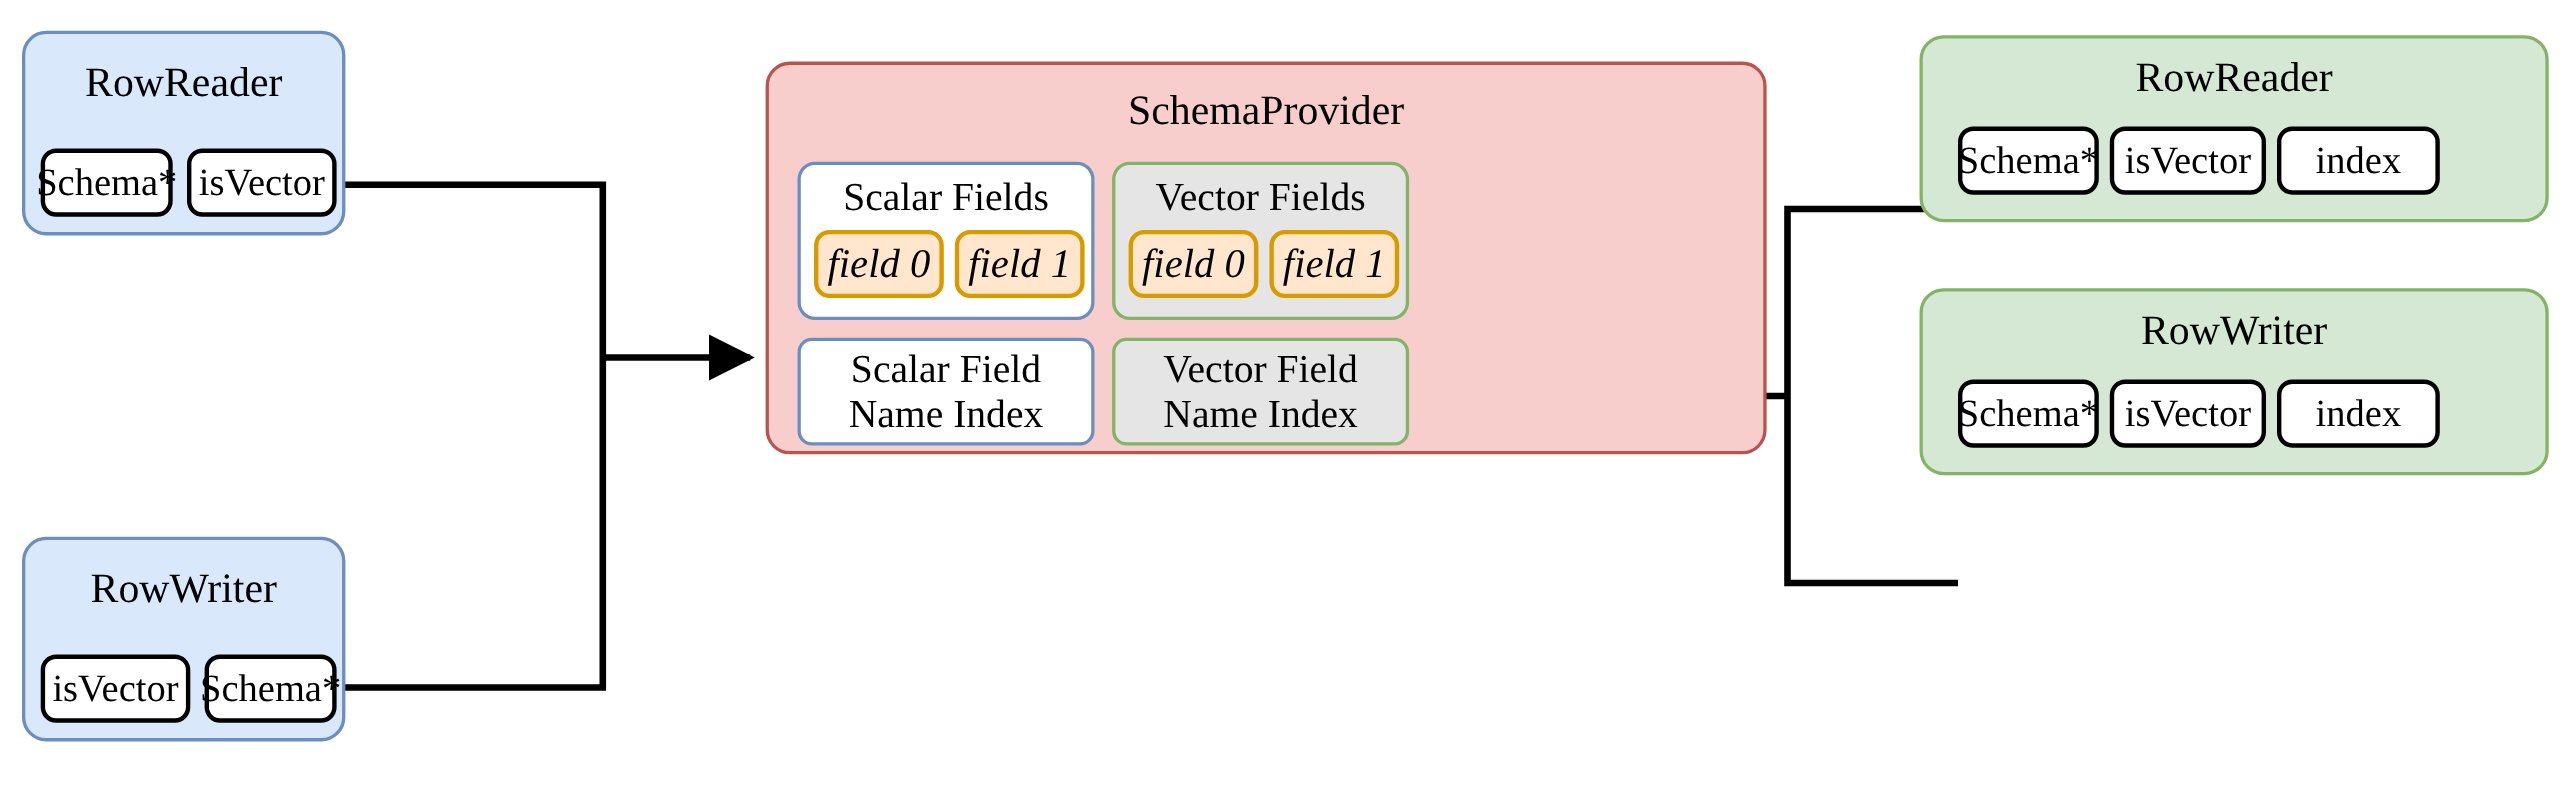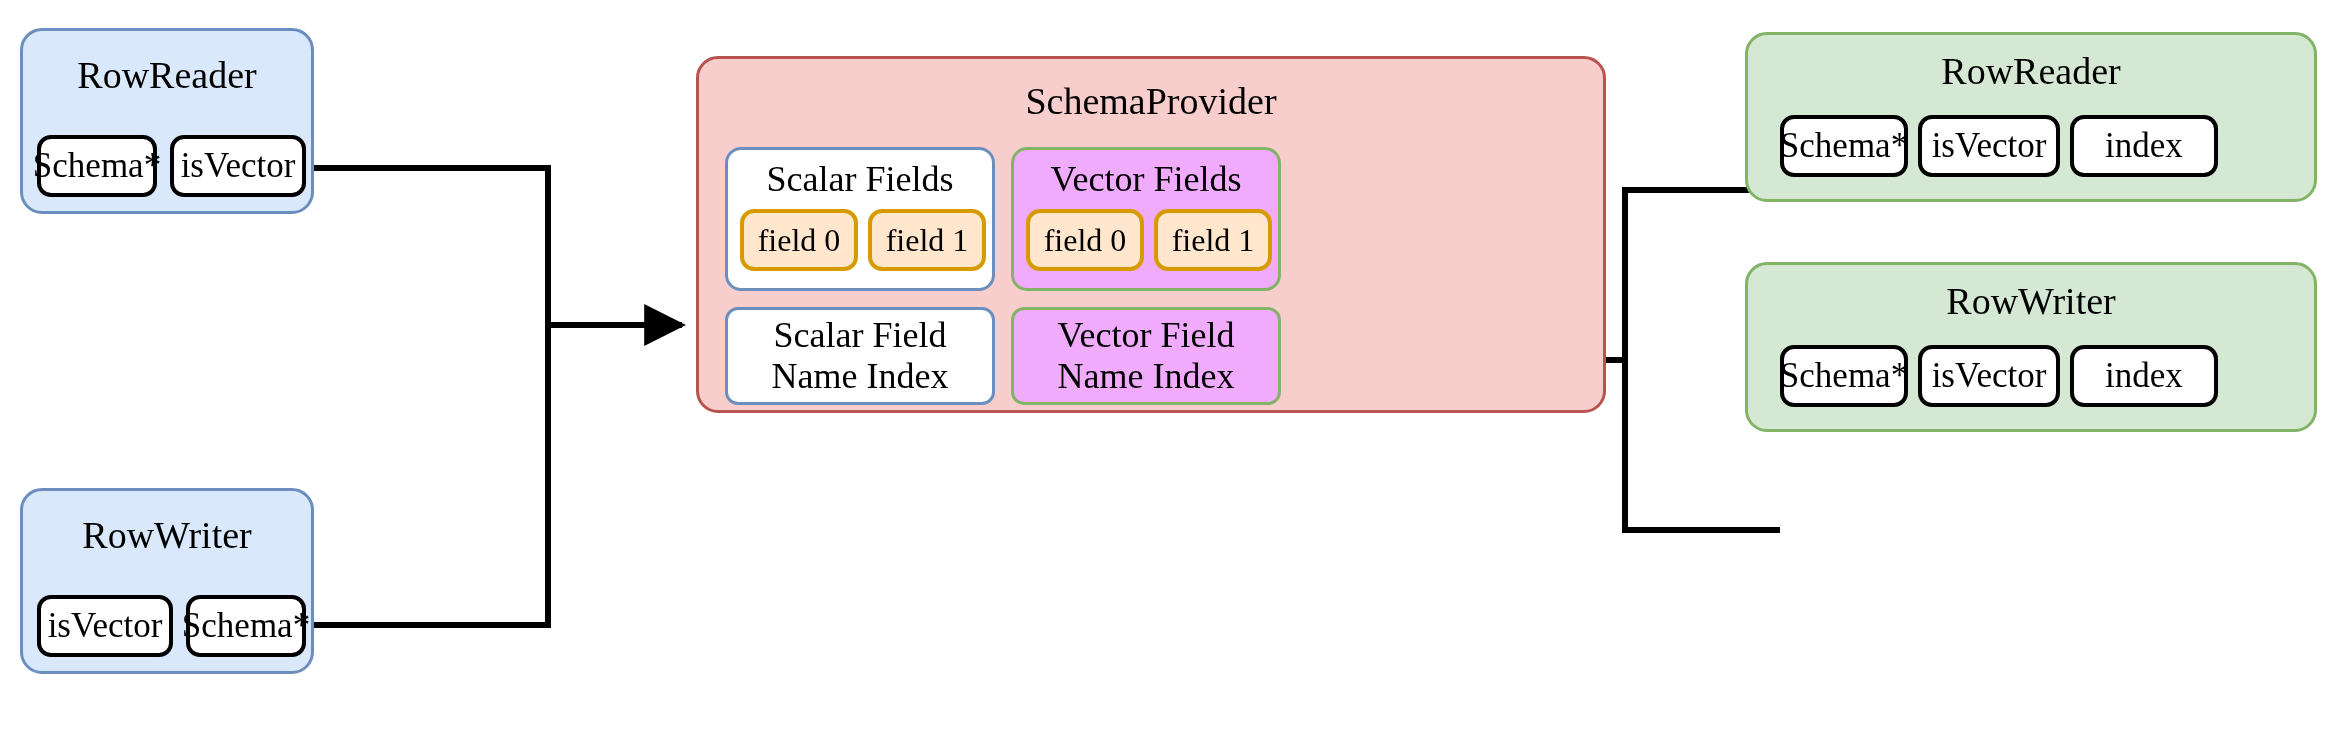--- a/index.html
+++ b/index.html
@@ -71,36 +71,37 @@
   
   .chip {
     position: absolute;
     box-sizing: border-box;
     background: #ffe6cc;
     border: 4px solid #d79b00;
     border-radius: 14px;
     display: flex;
     align-items: center;
     justify-content: center;
-    font-size: 32px;
+    font-size: 37px;
     white-space: nowrap;
+    font-style: italic;
   }
 
   
   .subpanel {
     position: absolute;
     box-sizing: border-box;
     border-radius: 16px;
   }
   .subpanel.blue {
     background: #ffffff;
     border: 3px solid #6c8ebf;
   }
   .subpanel.green {
-    background: #f0abfc;
+    background: #e5e5e5;
     border: 3px solid #82b366;
   }
   .subpanel-title {
     position: absolute;
     left: 0;
     width: 100%;
     text-align: center;
     font-size: 36px;
     line-height: 1.12;
     white-space: nowrap;

